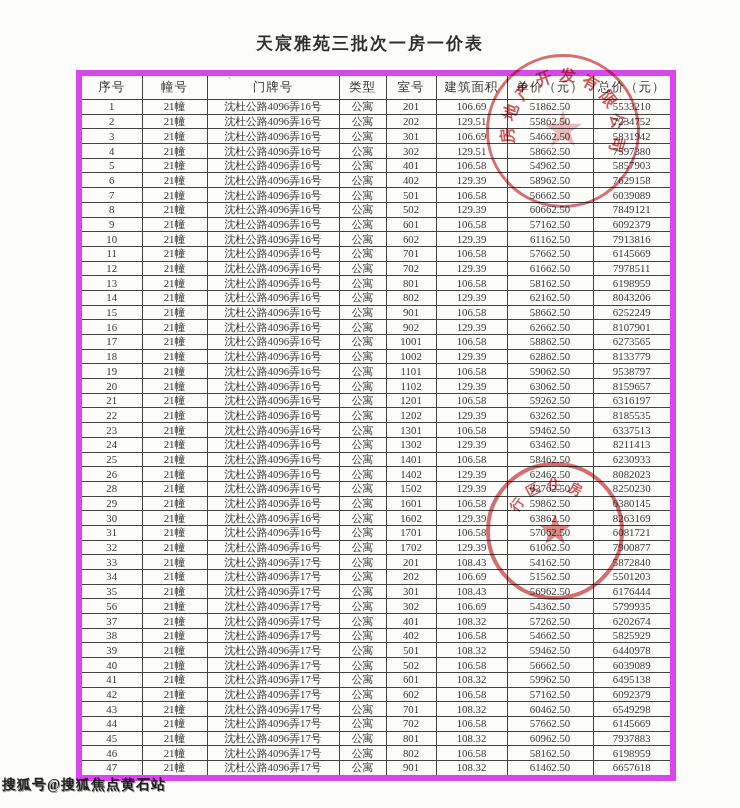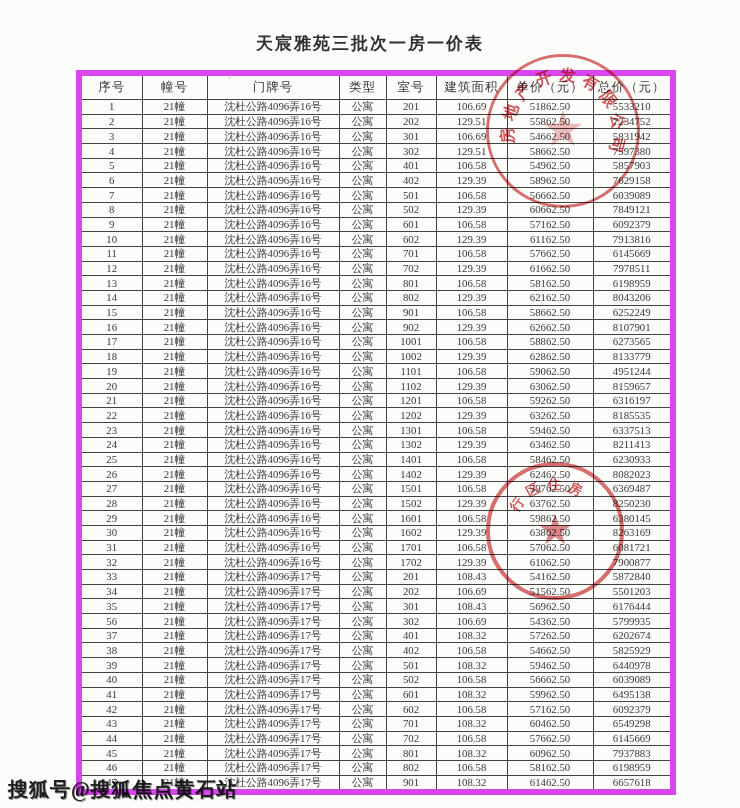--- a/index.html
+++ b/index.html
@@ -42,22 +42,22 @@
     transform:translate(-50%,-54%); color:rgba(201,55,55,0.75);
   }
   .seal-developer { left:486px; top:54px; width:148px; height:148px; }
   .seal-developer .arc-ch { font-size:16px; }
   .seal-developer .star { font-size:50px; opacity:0.45; }
   .seal-authority { left:486px; top:462px; width:130px; height:130px; border-width:4px; }
   .seal-authority .arc-ch { font-size:13.5px; }
   .seal-authority .star { font-size:42px; opacity:0.8; }
 
   .watermark {
-    position:absolute; left:8px; top:776px;
-    font-size:20px; font-weight:bold; color:#1d1d1d; letter-spacing:1px;
+    position:absolute; left:2px; top:776px;
+    font-size:14px; font-weight:bold; color:#1d1d1d; letter-spacing:1px;
     text-shadow:1px 1px 0 rgba(70,70,70,0.55);
     mix-blend-mode:multiply;
   }
 </style>
 </head>
 <body>
 
 <div class="page">
 
   <div class="speck s1"></div>
@@ -270,21 +270,21 @@
           <td>8133779</td>
         </tr>
         <tr>
           <td>19</td>
           <td>21幢</td>
           <td>沈杜公路4096弄16号</td>
           <td>公寓</td>
           <td>1101</td>
           <td>106.58</td>
           <td>59062.50</td>
-          <td>4951244</td>
+          <td>9538797</td>
         </tr>
         <tr>
           <td>20</td>
           <td>21幢</td>
           <td>沈杜公路4096弄16号</td>
           <td>公寓</td>
           <td>1102</td>
           <td>129.39</td>
           <td>63062.50</td>
           <td>8159657</td>
@@ -341,30 +341,20 @@
         </tr>
         <tr>
           <td>26</td>
           <td>21幢</td>
           <td>沈杜公路4096弄16号</td>
           <td>公寓</td>
           <td>1402</td>
           <td>129.39</td>
           <td>62462.50</td>
           <td>8082023</td>
-        </tr>
-        <tr>
-          <td>27</td>
-          <td>21幢</td>
-          <td>沈杜公路4096弄16号</td>
-          <td>公寓</td>
-          <td>1501</td>
-          <td>106.58</td>
-          <td>59762.50</td>
-          <td>6369487</td>
         </tr>
         <tr>
           <td>28</td>
           <td>21幢</td>
           <td>沈杜公路4096弄16号</td>
           <td>公寓</td>
           <td>1502</td>
           <td>129.39</td>
           <td>63762.50</td>
           <td>8250230</td>

